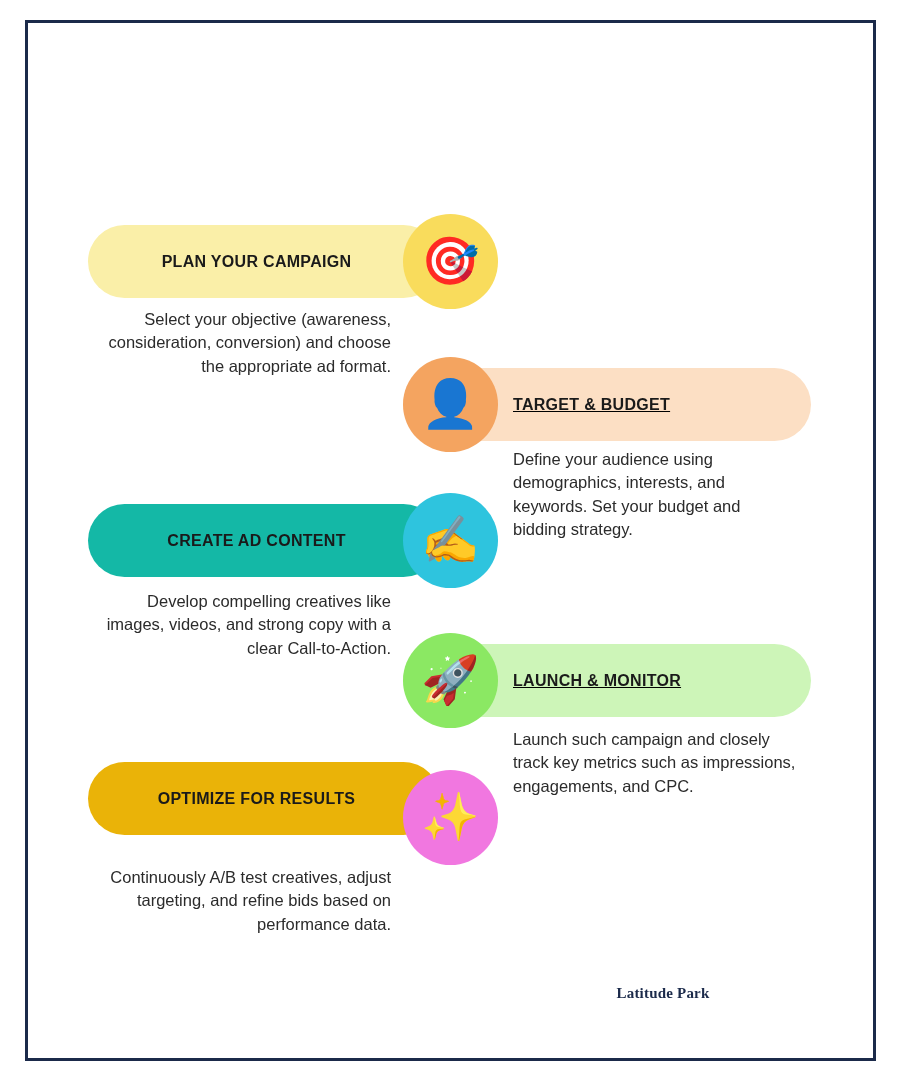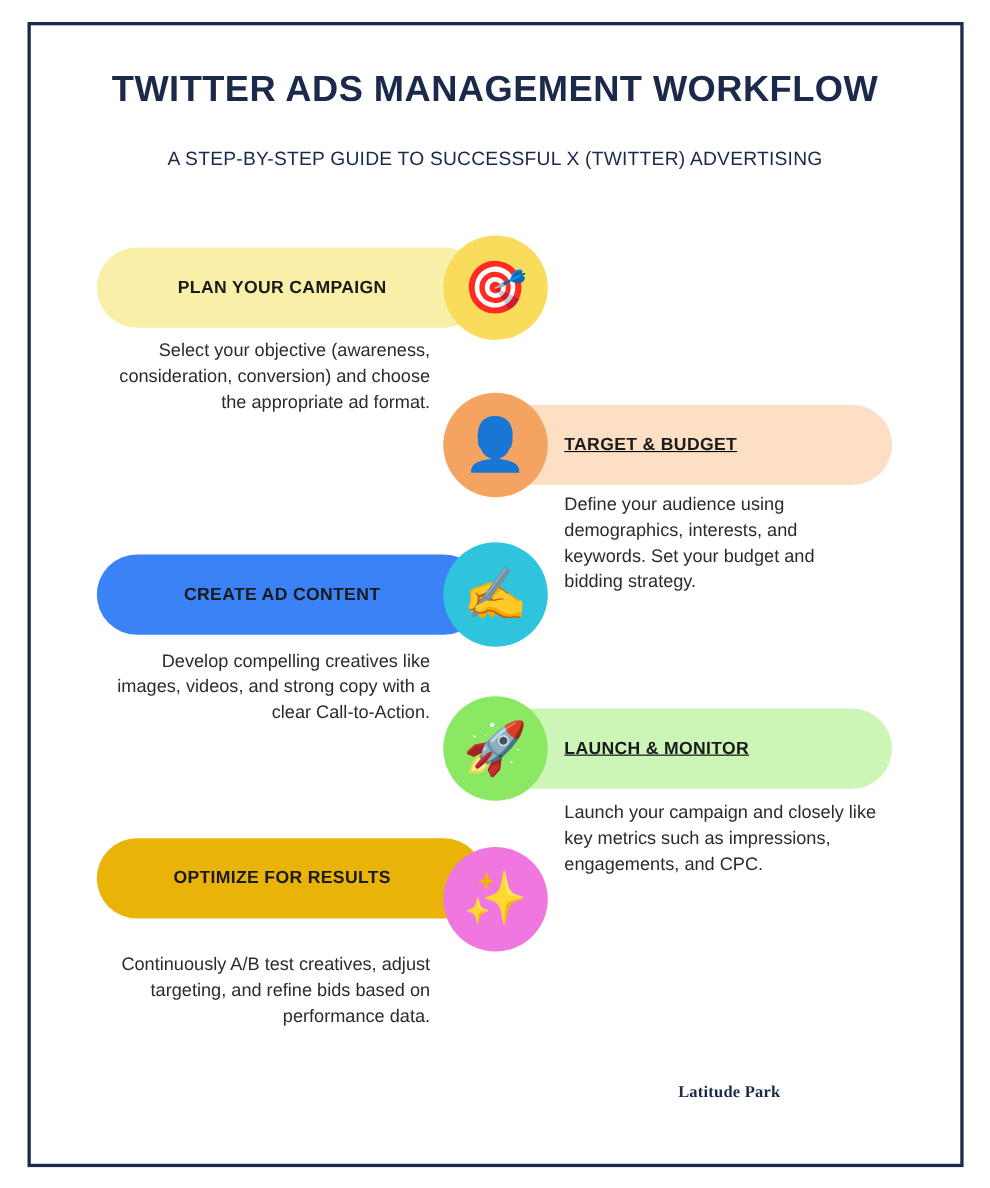--- a/index.html
+++ b/index.html
@@ -92,24 +92,20 @@
   .brand  { font-size:15px; font-weight:700; color:#1b2a4a; letter-spacing:0.2px;font-family:Liberation Serif, serif; }
   .brand-url { margin-top:10px; font-size:15px; font-weight:400; color:#1b2a4a; letter-spacing:0.2px; }
 </style>
 </head>
 <body>
 
 <div class="poster">
 
   <div class="frame" style="border-color: rgb(27, 42, 74);"></div>
 
-  <div class="header">
-    <div class="title">TWITTER ADS MANAGEMENT WORKFLOW</div>
-    <div class="subtitle">A STEP-BY-STEP GUIDE TO SUCCESSFUL X (TWITTER) ADVERTISING</div>
-  </div>
 
   <div class="steps">
 
     <div class="step step-left">
       <div class="pill" style="top: 225px; width: 352px; background: rgb(250, 239, 168);">
         <span class="pill-label">PLAN YOUR CAMPAIGN</span>
       </div>
       <div class="circle" style="top: 214px; background: rgb(249, 220, 92);">
         <span class="icon-glyph">🎯</span>
       </div>
@@ -120,37 +116,37 @@
       <div class="pill" style="top: 368px; width: 408px; background: rgb(252, 223, 196);">
         <span class="pill-label">TARGET &amp; BUDGET</span>
       </div>
       <div class="circle" style="top: 357px; background: rgb(244, 164, 96);">
         <span class="icon-glyph">👤</span>
       </div>
       <div class="desc" style="left:513px; top:448px; width:276px;">Define your audience using demographics, interests, and keywords. Set your budget and bidding strategy.</div>
     </div>
 
     <div class="step step-left">
-      <div class="pill" style="top: 504px; width: 352px; background: #3b82f6;">
+      <div class="pill" style="top: 504px; width: 352px; background: #14b8a6;">
         <span class="pill-label">CREATE AD CONTENT</span>
       </div>
       <div class="circle" style="top: 493px; background: rgb(46, 196, 222);">
         <span class="icon-glyph">✍️</span>
       </div>
       <div class="desc" style="left:100px; top:590px; width:291px;">Develop compelling creatives like images, videos, and strong copy with a clear Call-to-Action.</div>
     </div>
 
     <div class="step step-right">
       <div class="pill" style="top: 644px; width: 408px; background: rgb(205, 245, 184);">
         <span class="pill-label">LAUNCH &amp; MONITOR</span>
       </div>
       <div class="circle" style="top: 633px; background: rgb(139, 232, 99);">
         <span class="icon-glyph">🚀</span>
       </div>
-      <div class="desc" style="left:513px; top:728px; width:285px;">Launch your campaign and closely like key metrics such as impressions, engagements, and CPC.</div>
+      <div class="desc" style="left:513px; top:728px; width:285px;">Launch such campaign and closely track key metrics such as impressions, engagements, and CPC.</div>
     </div>
 
     <div class="step step-left">
       <div class="pill" style="top: 762px; width: 352px; background: #eab308;">
         <span class="pill-label">OPTIMIZE FOR RESULTS</span>
       </div>
       <div class="circle" style="top: 770px; background: rgb(241, 119, 224);">
         <span class="icon-glyph">✨</span>
       </div>
       <div class="desc" style="left:100px; top:866px; width:291px;">Continuously A/B test creatives, adjust targeting, and refine bids based on performance data.</div>

